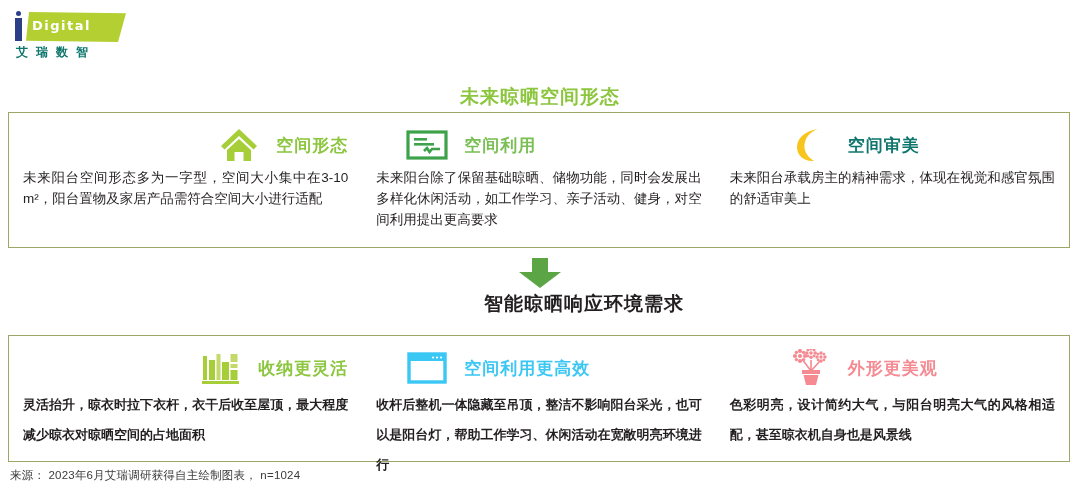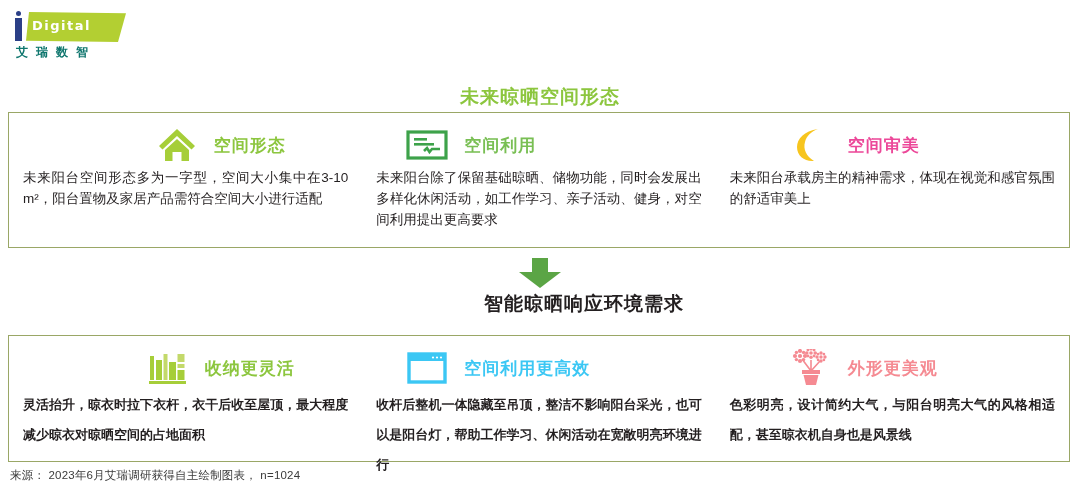--- a/index.html
+++ b/index.html
@@ -147,39 +147,39 @@
     flex: none;
   }
   .col-title {
     font-size: 17px;
     font-weight: bold;
     letter-spacing: 1px;
     white-space: nowrap;
   }
   .t-green { color: #8cc63e; }
   .t-green2 { color: #79bf54; }
-  .t-yellow { color: #ec4899; text-align: center; }
+  .t-yellow { color: #0f766e; text-align: center; }
   .t-cyan { color: #3bc7f4; }
   .t-pink { color: #f58a92; }
 
   .col-body {
     font-size: 13.5px;
     line-height: 21px;
     color: #231f20;
     margin-top: 0;
     text-align: justify;
   }
   #panel-bottom .col-body {
     font-weight: bold;
     font-size: 13px;
     line-height: 30px;
   }
 
   
-  .head-left { justify-content: center; padding-left: 70px; }
+  .head-left { justify-content: flex-end; padding-left: 70px; }
   .head-left2 { justify-content: flex-start; padding-left: 30px; }
   .head-left3 { justify-content: flex-start; padding-left: 60px; }
 
   
   .footer {
     position: absolute;
     left: 10px;
     top: 468px;
     font-size: 11.5px;
     color: #3a3a3a;

